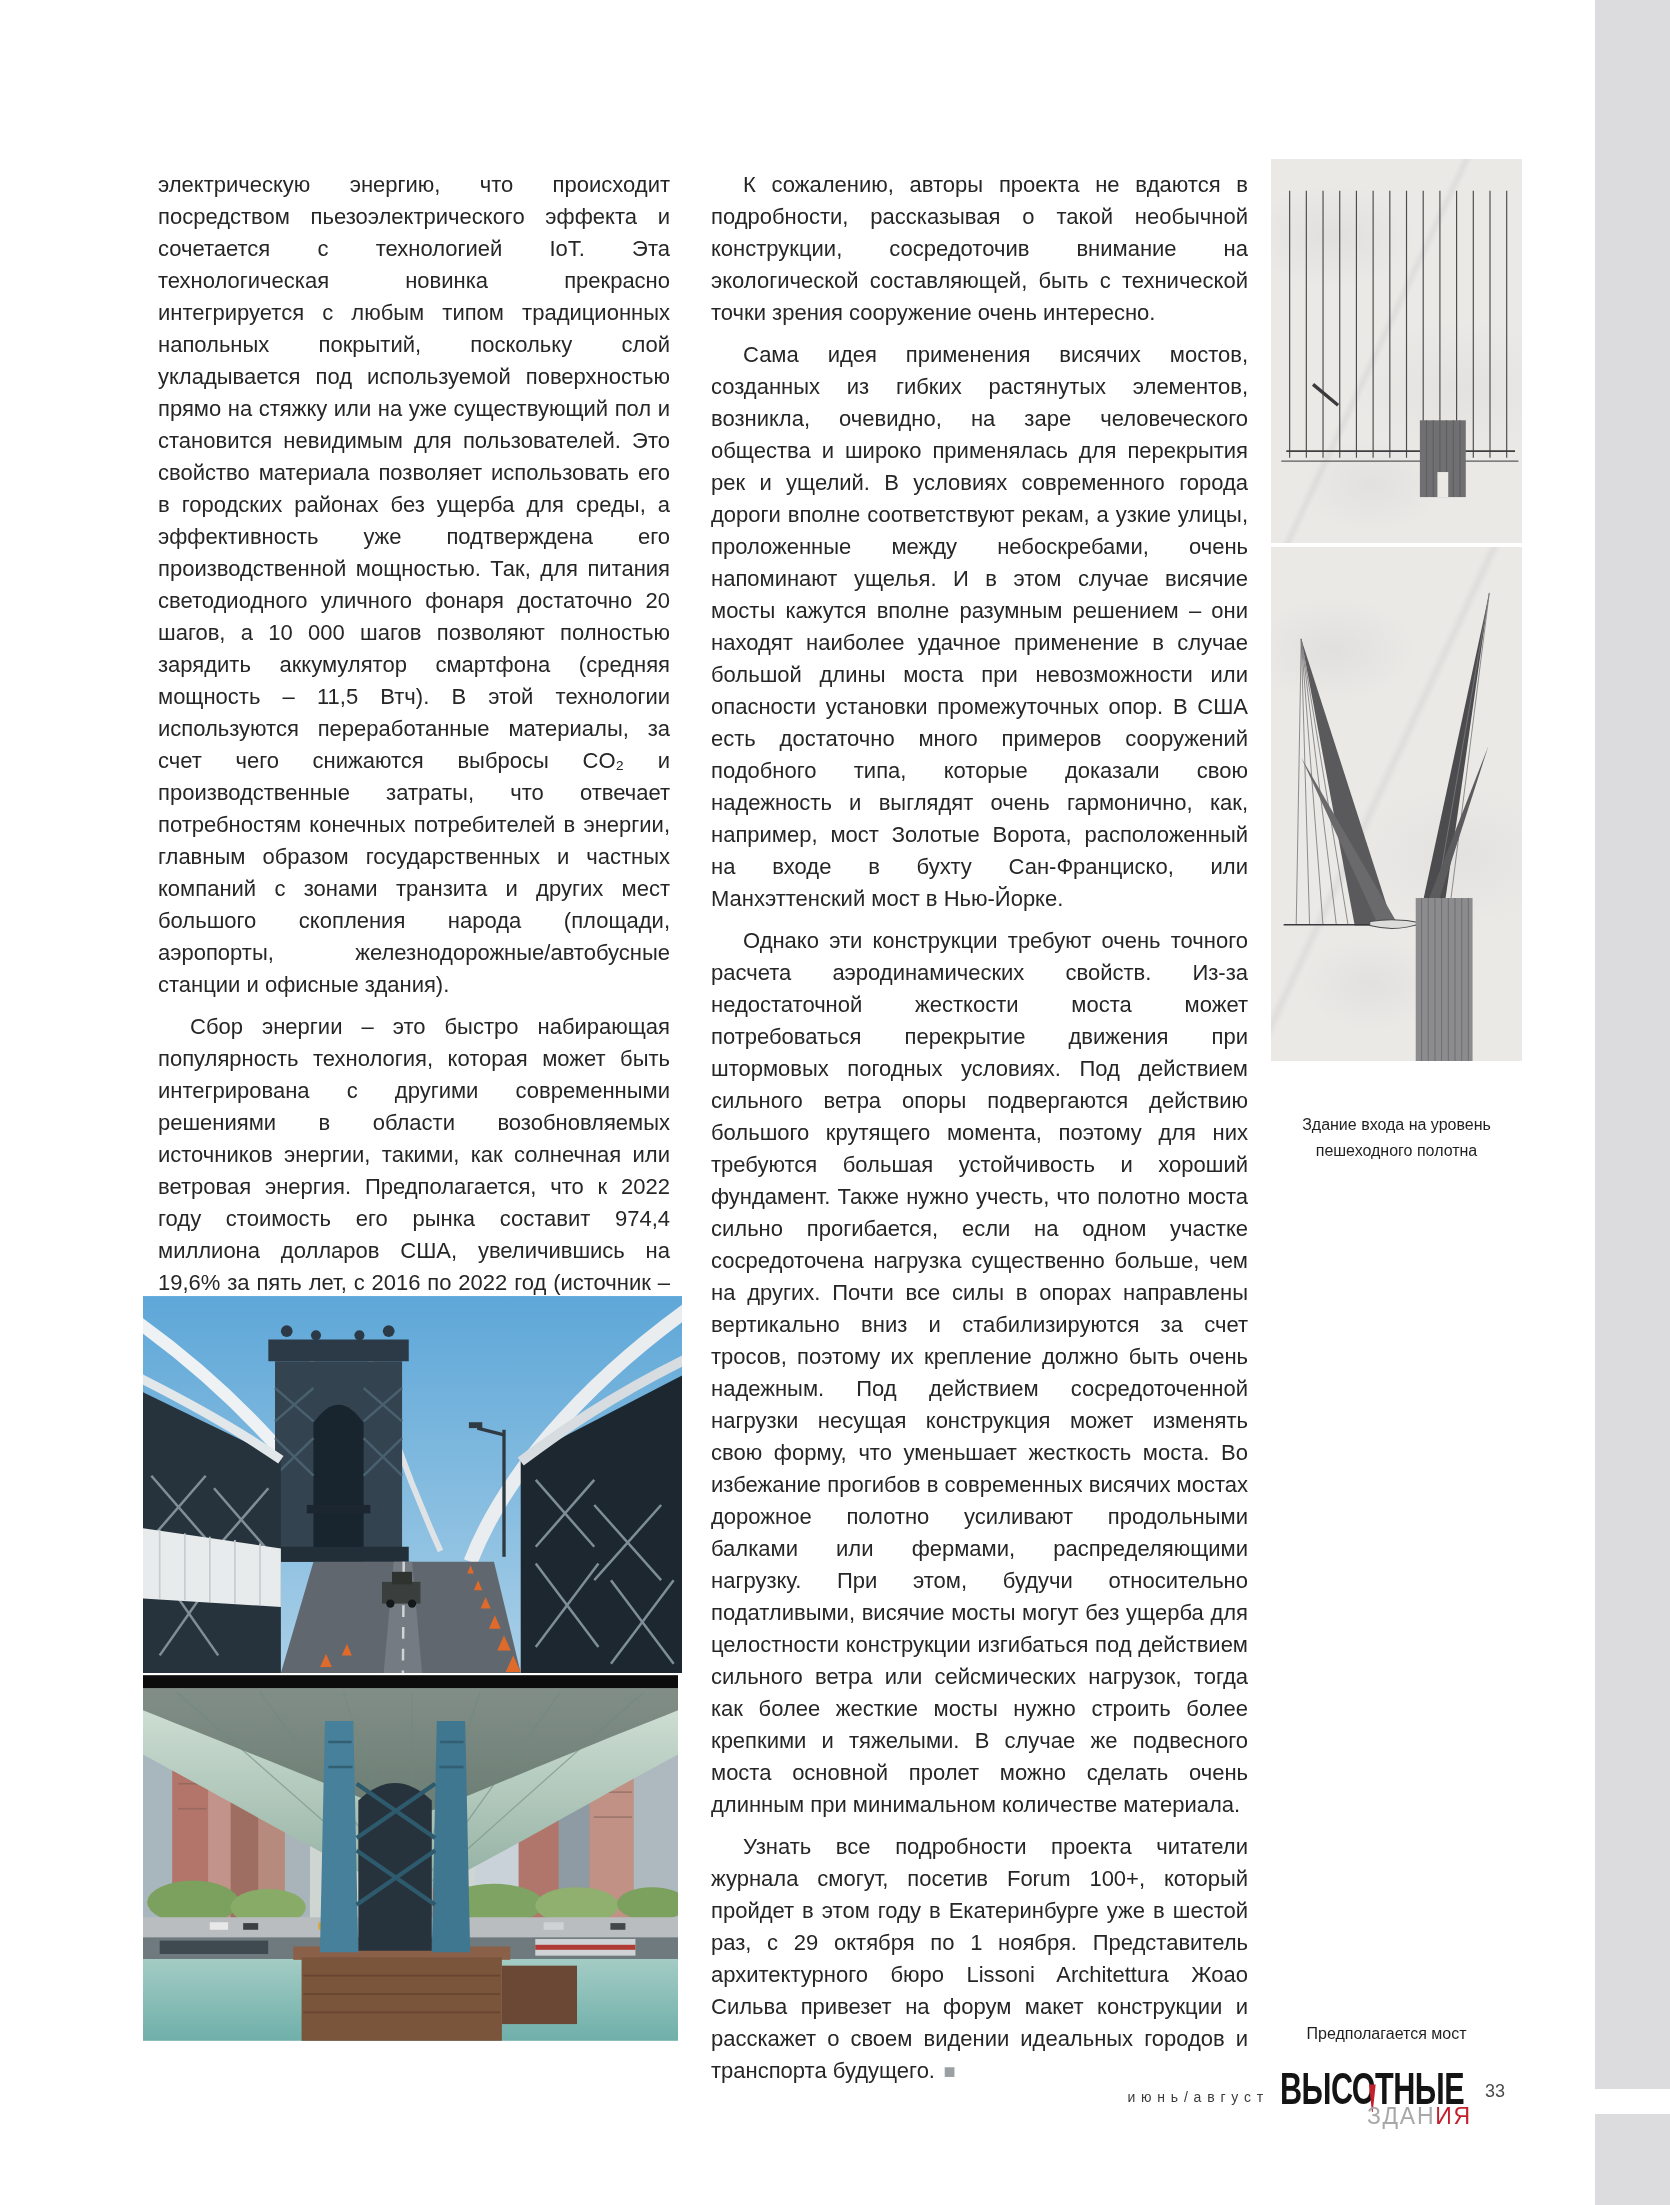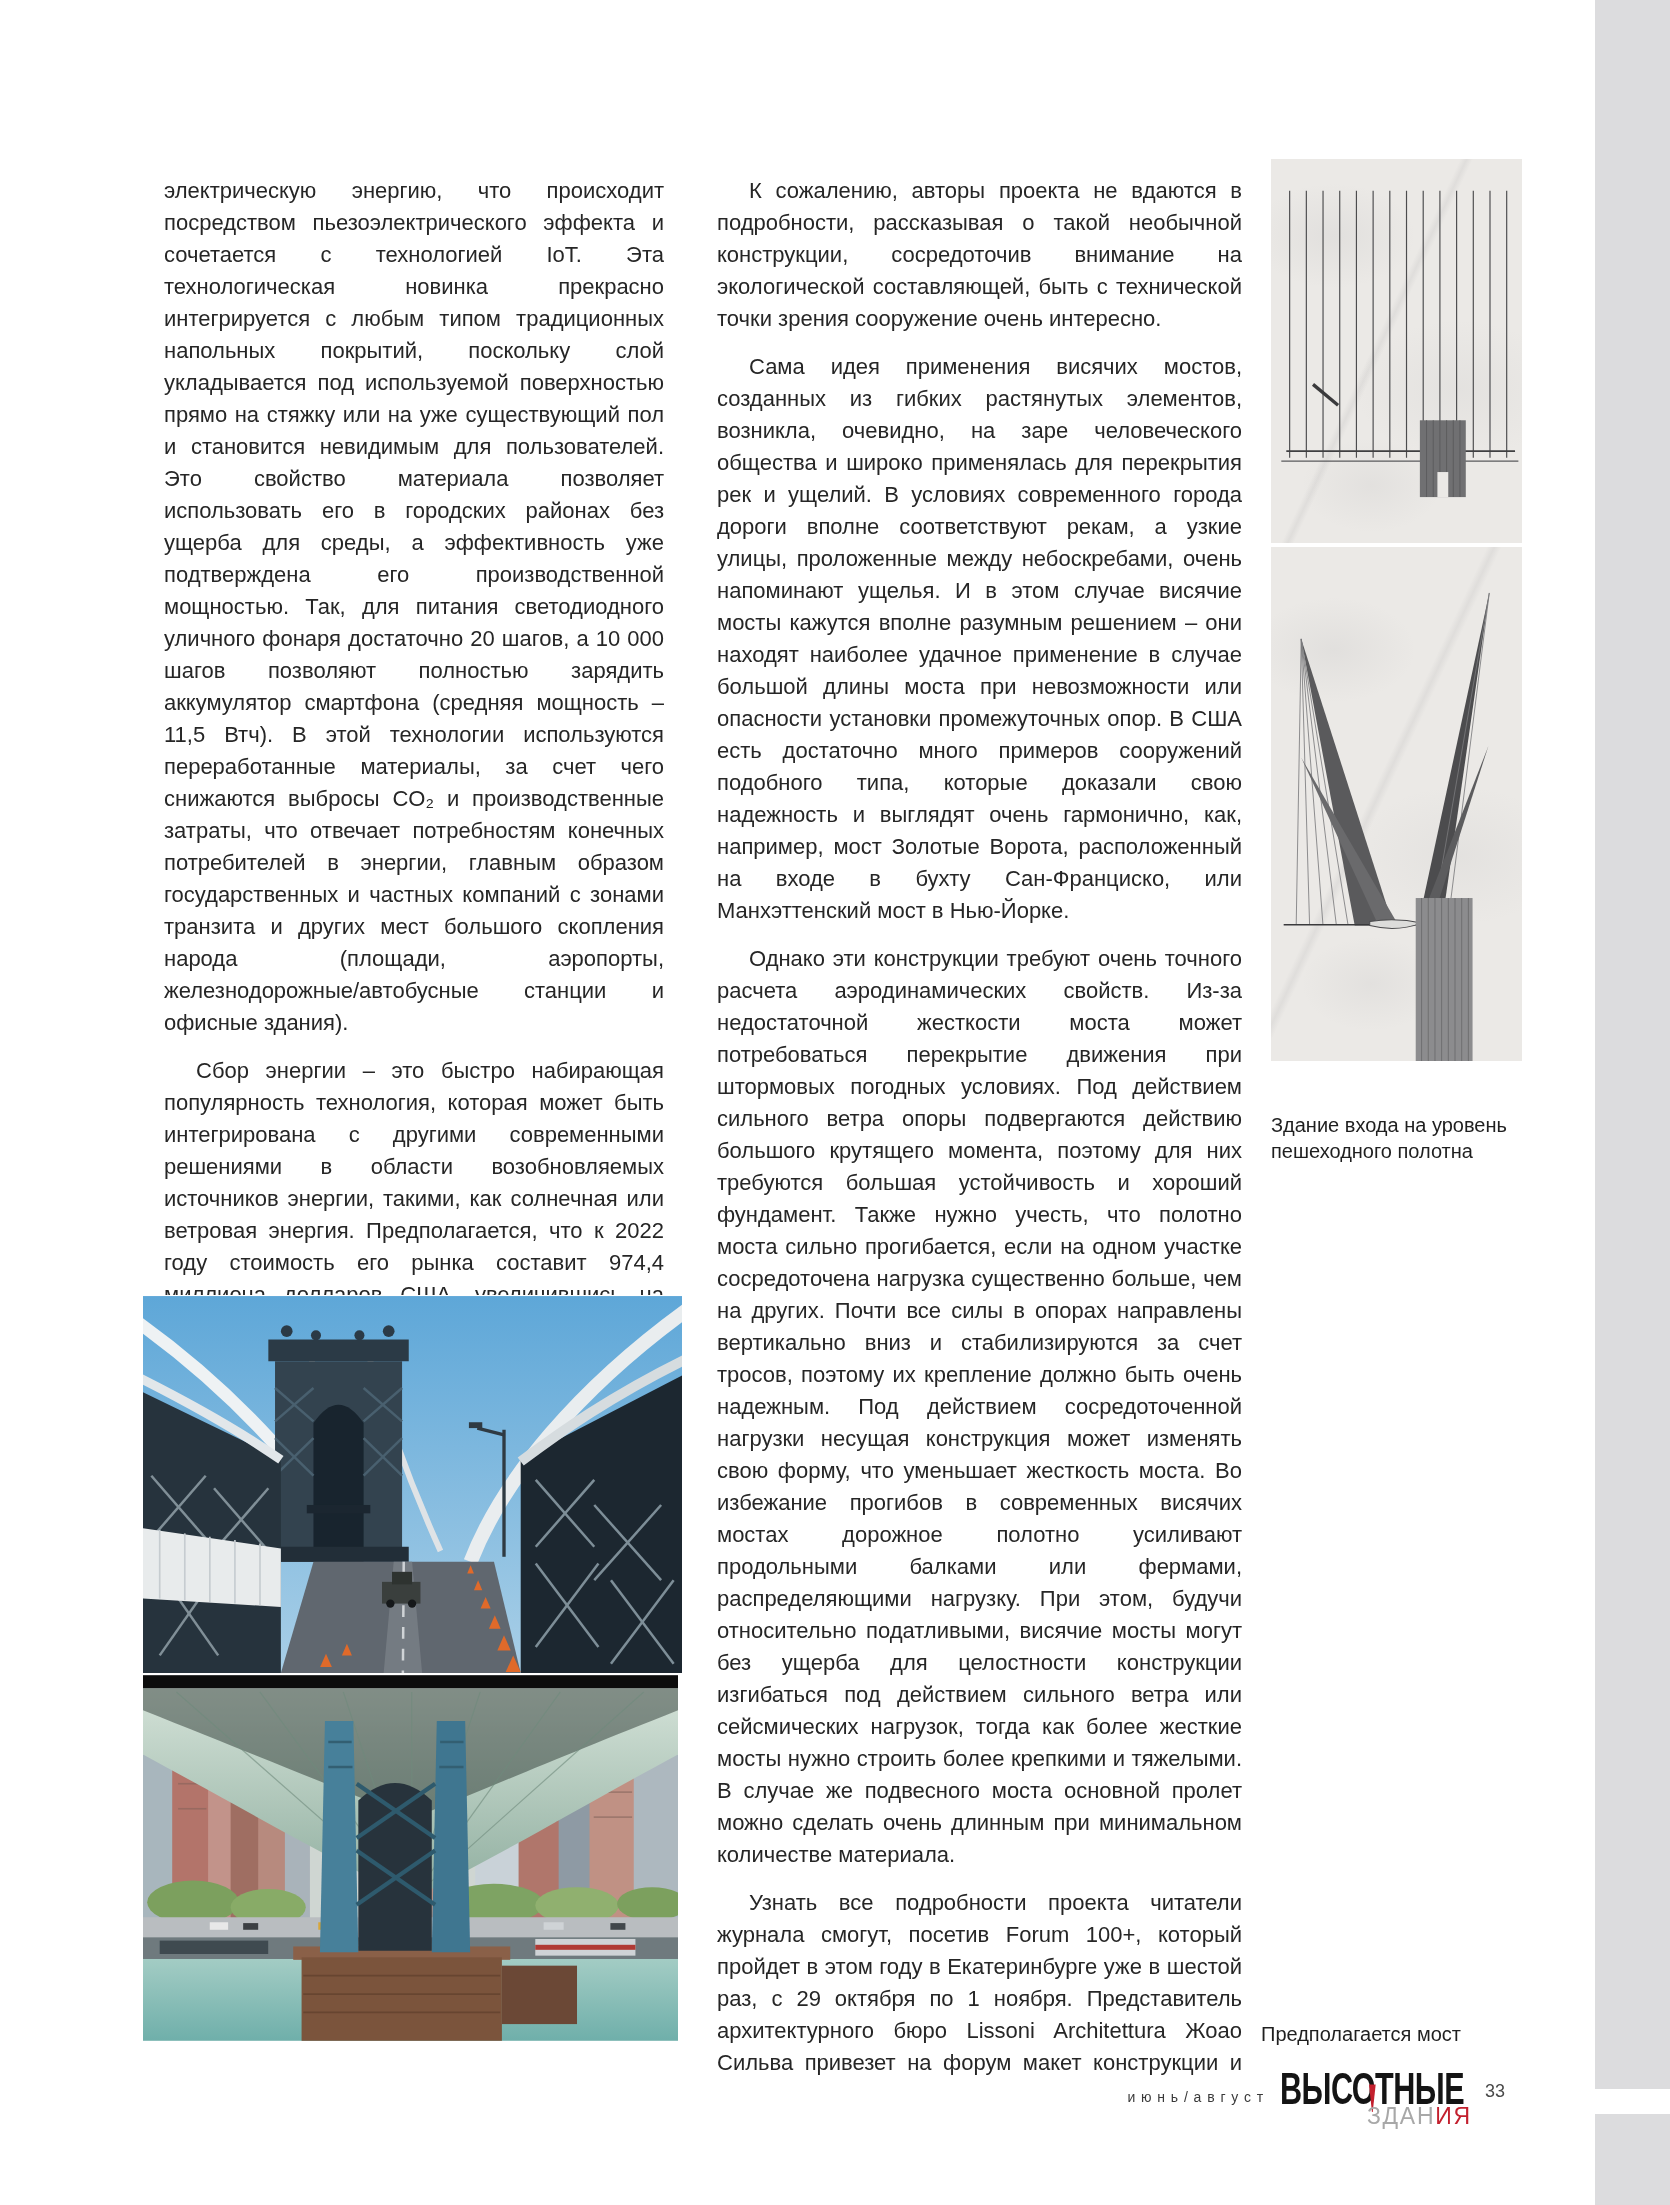--- a/index.html
+++ b/index.html
@@ -3,42 +3,42 @@
 <meta charset="utf-8">
 <style>
   html,body{margin:0;padding:0;background:#ffffff;}
   body{width:1670px;height:2205px;position:relative;font-family:"Liberation Sans","DejaVu Sans",sans-serif;}
   .page{position:absolute;inset:0;background:#ffffff;overflow:hidden;}
 
   
   .col{position:absolute;overflow:hidden;color:#262626;font-size:22px;line-height:32px;text-align:justify;}
   .col-left{left:148px;top:159px;width:532px;height:1136px;}
   .col-right{left:701px;top:159px;width:557px;height:1931px;}
-  .col p{margin:16px;}
+  .col p{margin:10px;}
   .col p.indent{text-indent:32px;}
   .endmark{color:#9aa0a3;font-size:20px;margin-left:8.4px;letter-spacing:0;}
 
   
   .photo{position:absolute;display:block;}
   .photo1{left:143px;top:1296px;width:539px;height:377px;}
   .photo2{left:143px;top:1675px;width:535px;height:366px;}
 
   
   .panel{position:absolute;left:1271px;width:251px;background-color:#ebe9e6;
     background-image:
       radial-gradient(117px 75px at 25% 20%, rgba(140,140,145,.10), transparent 70%),
       radial-gradient(150px 100px at 75% 60%, rgba(140,140,145,.08), transparent 70%),
       radial-gradient(100px 67px at 40% 85%, rgba(140,140,145,.09), transparent 70%),
       linear-gradient(115deg, transparent 44%, rgba(120,120,125,.10) 45.5%, transparent 47%);}
   .panel1{top:159px;height:384px;}
   .panel2{top:547px;height:514px;}
   .panel svg{position:absolute;inset:0;}
 
   
-  .caption{position:absolute;text-align:left;font-size:20px;line-height:26px;color:#1f1f1f;}
+  .caption{position:absolute;text-align:center;font-size:16px;line-height:26px;color:#1f1f1f;}
   .caption-top{left:1271px;top:1112px;width:251px;}
   .caption-bottom{left:1261px;top:2021px;width:251px;}
 
   
   .issue{position:absolute;left:960px;top:2089px;width:309px;text-align:right;
          font-size:14px;letter-spacing:5.8px;color:#3a3a3a;white-space:nowrap;}
   .pageno{position:absolute;left:1485px;top:2081px;font-size:18px;color:#4a4a4a;}
   .logo{position:absolute;left:1280px;top:2066px;width:200px;height:53px;}
   .logo-main{position:absolute;left:0;top:0;font-size:45px;font-weight:bold;color:#141414;
              transform:scaleX(.68);transform-origin:left top;letter-spacing:-0.8px;line-height:1;white-space:nowrap;}

